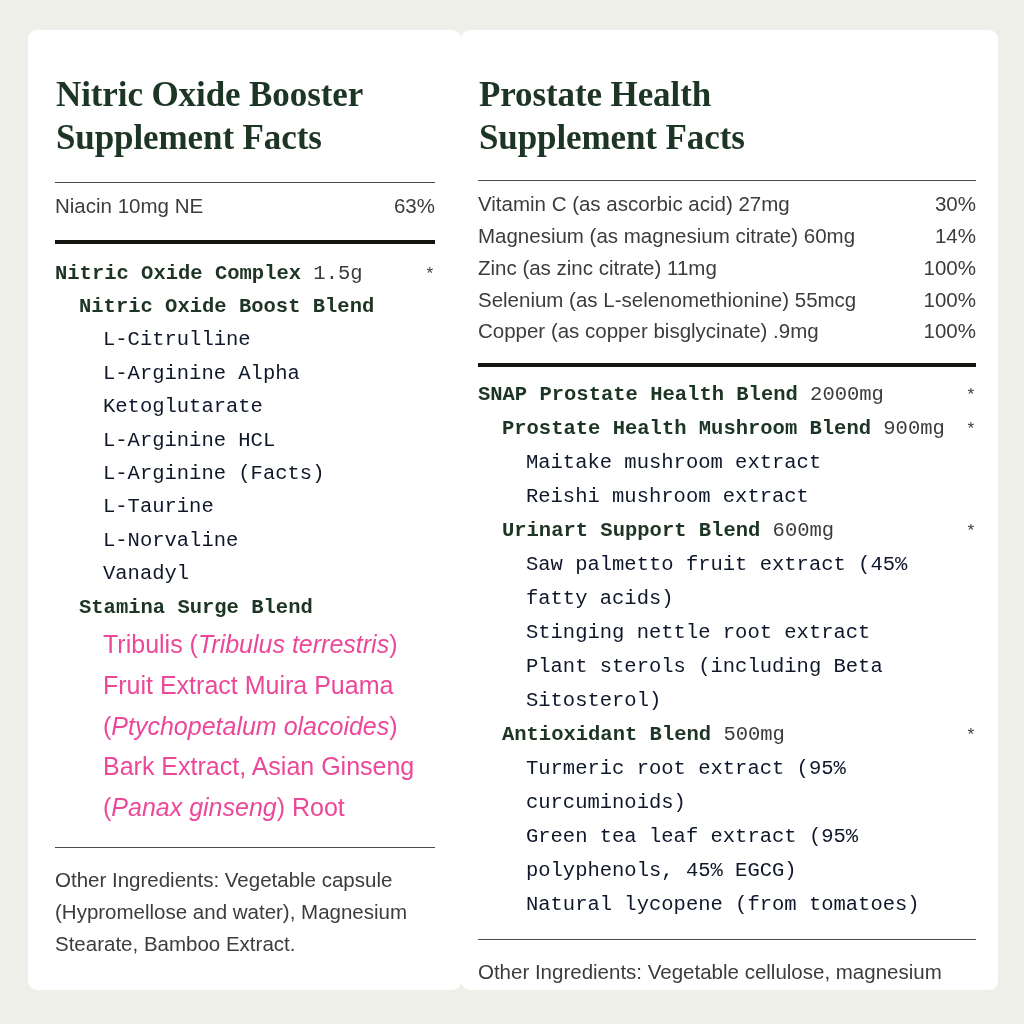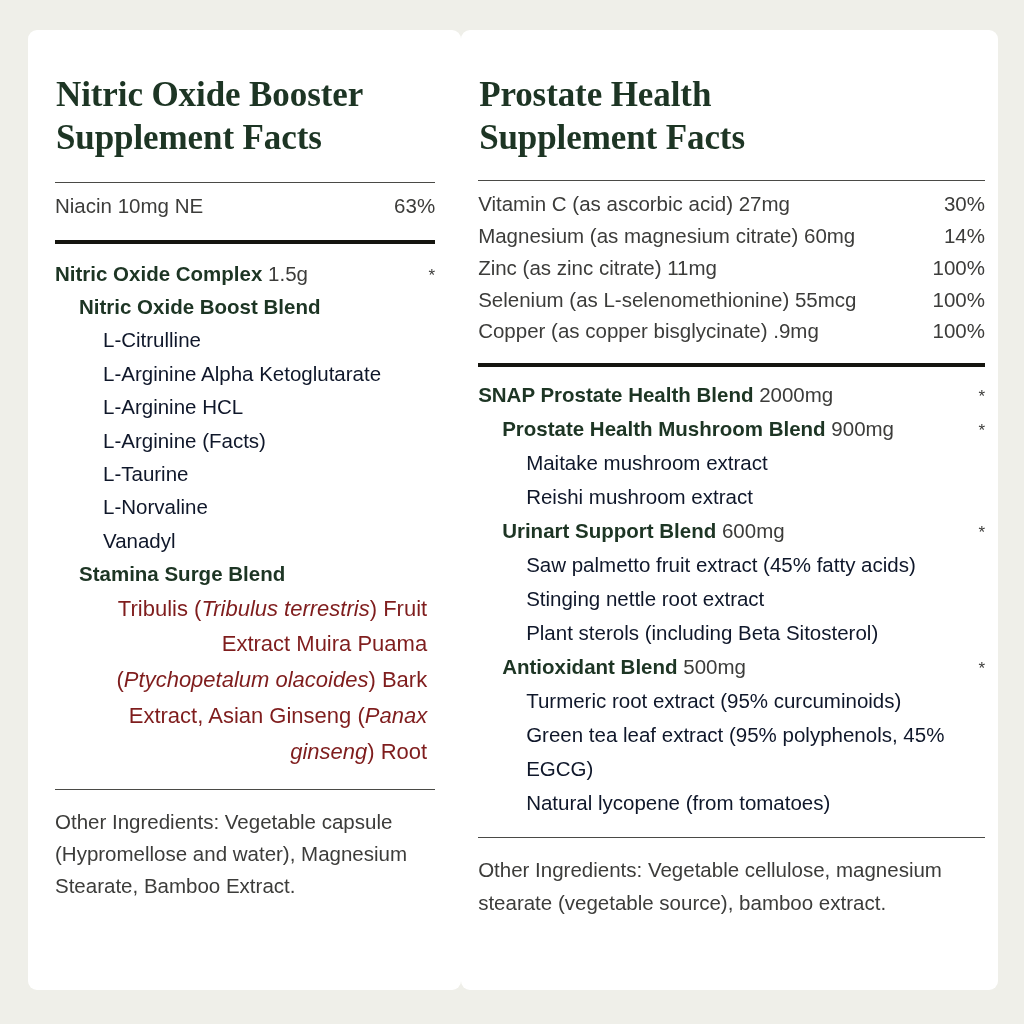--- a/index.html
+++ b/index.html
@@ -27,21 +27,21 @@
 
   .card {
     background: #ffffff;
     border-radius: 9px;
     box-sizing: border-box;
     height: 960px;
     overflow: hidden;
     position: relative;
   }
   .card-left  { width: 452px; padding: 44px 26px 0 27px; }
-  .card-right { width: 562px; padding: 44px 13px 0 17px; }
+  .card-right { width: 562px; padding: 44px 22px 0 17px; }
 
   
   .panel-title {
     font-family: "Liberation Serif", "DejaVu Serif", serif;
     font-weight: 700;
     color: #1d3524;
     letter-spacing: -0.1px;
     margin: 0;
   }
   .card-left .panel-title  { font-size: 35px; line-height: 1.22; padding: 0 0 0 1px; }
@@ -80,20 +80,21 @@
   
   .blend-list { padding-top: 13px; }
   .card-right .blend-list { padding-top: 11px; }
 
   .ing-row {
     display: flex;
     align-items: baseline;
     justify-content: center;
     font-size: 20.5px;
     line-height: 1.63;
+    font-family: Liberation Mono, monospace;
   }
   .card-right .ing-row { line-height: 1.66; }
 
   .ing-text { flex: 1 1 auto; padding-right: 12px; }
   .ing-star {
     flex: 0 0 auto;
     color: #3c3c3a;
     font-size: 17px;
     width: 12px;
     text-align: right;
@@ -110,26 +111,25 @@
   }
   .amount {
     font-weight: 400;
     color: #3c3c3a;
   }
   .plain { color: #0f172a; }
   .sci { font-style: italic; }
 
   
   .ing-para {
-    color: #7f1d1d;
-    font-size: 22px;
+    color: #ec4899;
+    font-size: 25px;
     line-height: 1.63;
     padding-left: 48px;
     padding-right: 8px;
-    text-align: right;
   }
 
   
   .footer-note {
     color: #3c3c3a;
     font-size: 20.5px;
     line-height: 1.57;
     padding-top: 16px;
     padding-right: 14px;
   }

